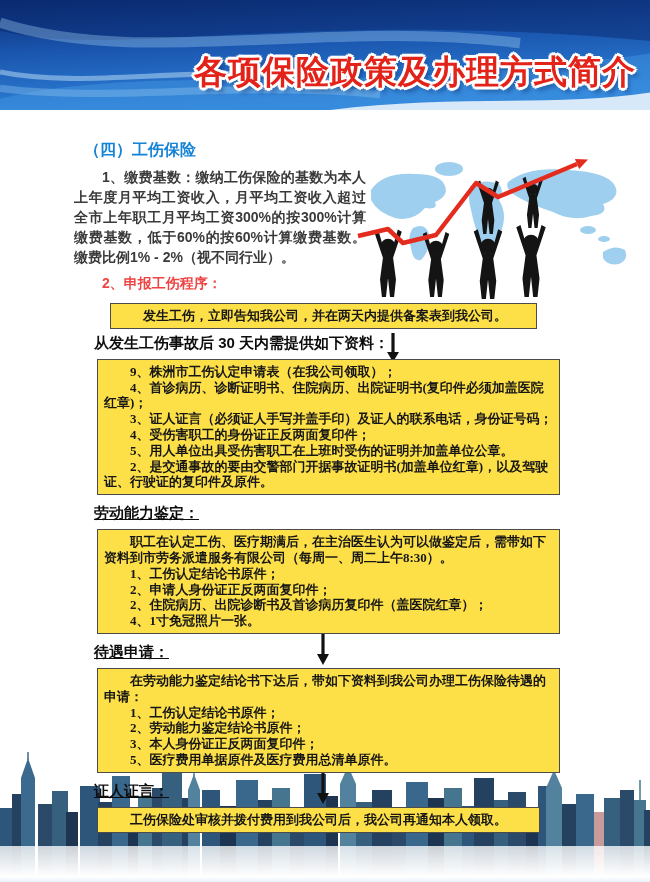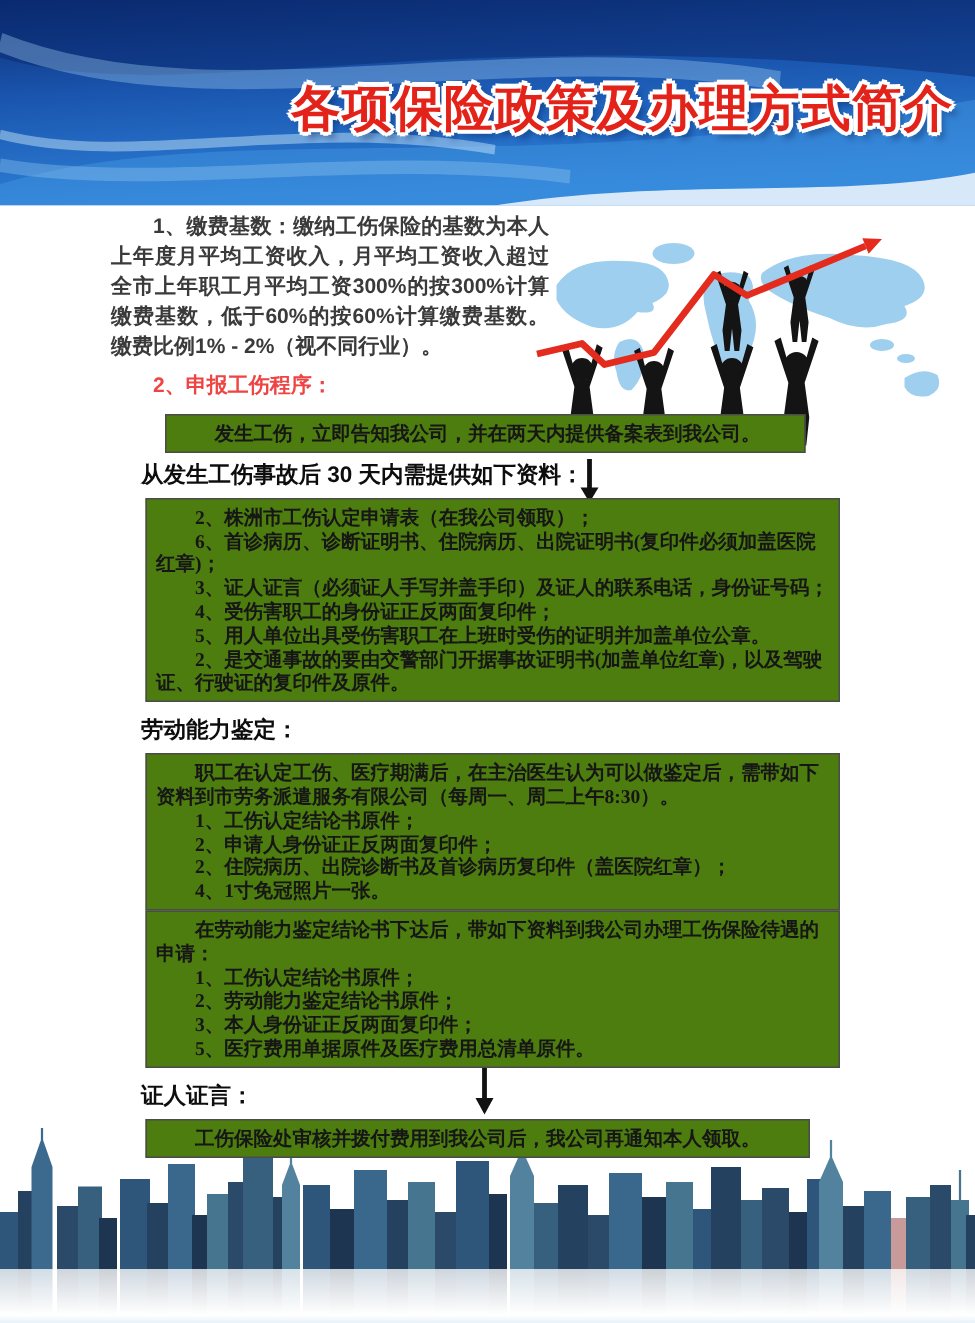--- a/index.html
+++ b/index.html
@@ -4,21 +4,21 @@
 <style>
   * { margin:0; padding:0; box-sizing:border-box; }
   html,body { background:#e9e9e9; }
   .page {
     position:relative; width:650px; height:882px; margin:0 auto;
     background:#ffffff; overflow:hidden;
     font-family:"Liberation Sans", sans-serif; color:#333;
   }
 
   
-  .banner { position:absolute; left:0; top:0; width:650px; height:137px; z-index:2; }
+  .banner { position:absolute; left:0; top:0; width:650px; height:110px; z-index:2; }
   .banner svg { position:absolute; left:0; top:0; width:100%; height:100%; }
   .banner-title {
     position:absolute; right:14px; top:50px;
     font-size:33px; font-weight:900; letter-spacing:1px; white-space:nowrap;
     color:var(--title_red, #e3231a);
     text-shadow:
       -2px -2px 0 #fff, 2px -2px 0 #fff, -2px 2px 0 #fff, 2px 2px 0 #fff,
       -3px 0 0 #fff, 3px 0 0 #fff, 0 -3px 0 #fff, 0 3px 0 #fff,
       4px 5px 4px rgba(5,25,80,.45);
   }
@@ -38,34 +38,34 @@
     text-indent:2em; text-align:justify; color:#3a3a3a; font-weight:600;
   }
   .procedure-label {
     margin:8px 0 0 -16px; text-indent:2em; font-size:14px; font-weight:600;
     color:#ef4444; height:22px;
   }
   .illus { position:absolute; left:263px; top:12px; width:300px; height:152px; }
 
   .box {
     position:relative; z-index:2; border:1px solid var(--box_border,#4b4b4b);
-    background:#4d7c0f; padding:4px 6px;
+    background:#fde047; padding:4px 6px;
     font-family:"Liberation Serif", serif; font-weight:bold;
     font-size:13px; line-height:15.8px; color:#161616;
   }
   .box .li, .box .intro { text-indent:2em; }
   .box-report { margin:6px 28px 0 20px; }
   .box-std { margin:0 5px 0 7px; }
   .box-payment { margin:0 25px 0 7px; }
 
   .flow-h {
     position:relative; margin:5px 0 3px 4px; height:22px;
     font-size:15px; font-weight:800; color:#0d0d0d;
   }
-  .flow-h.gap { margin-top:9px; }
+  .flow-h.gap { margin-top:9px;text-decoration:underline; }
 
   .v-arrow { position:absolute; width:14px; overflow:visible; }
   .arrow-a { left:292px; top:-1px; height:29px; }
   .arrow-b { left:222px; top:-13px; height:35px; }
 </style>
 </head>
 <body>
 
 <div class="page">
 
@@ -84,20 +84,21 @@
       <path d="M0,22 C140,66 330,18 520,42" stroke="#a8d6f5" stroke-width="10" fill="none" opacity="0.35"></path>
       <path d="M0,70 C90,88 200,60 330,78" stroke="#bfe2f7" stroke-width="5" fill="none" opacity="0.5"></path>
       <path d="M0,86 C110,100 240,78 380,92" stroke="#8cc4ee" stroke-width="7" fill="none" opacity="0.4"></path>
       <path d="M330,107 C450,92 560,104 650,90 L650,107 Z" fill="#ffffff" opacity="0.8"></path>
     </svg>
     <div class="banner-title">各项保险政策及办理方式简介</div>
   </div>
 
   <div class="content">
 
+    <div class="section-heading">（四）工伤保险</div>
 
     <svg class="illus" viewBox="0 0 300 152">
       <g fill="#8fc7ec" opacity="0.85">
         <path d="M18,38 Q30,20 62,22 Q88,22 92,34 Q96,44 82,50 Q86,58 72,56 Q60,70 42,66 Q24,60 18,48 Z"></path>
         <ellipse cx="96" cy="17" rx="14" ry="7"></ellipse>
         <path d="M60,76 Q72,70 76,82 Q78,98 68,108 Q60,110 58,96 Q54,84 60,76 Z"></path>
         <path d="M118,34 Q132,26 146,32 Q152,40 146,48 Q156,64 146,84 Q140,98 130,94 Q122,78 118,58 Q114,44 118,34 Z"></path>
         <path d="M155,30 Q175,14 215,18 Q255,20 262,34 Q268,46 250,52 Q256,62 238,64 Q220,70 200,60 Q175,52 160,42 Q152,36 155,30 Z"></path>
         <ellipse cx="235" cy="78" rx="8" ry="4"></ellipse>
         <ellipse cx="251" cy="87" rx="6" ry="3"></ellipse>
@@ -130,39 +131,46 @@
 
     <div class="flow-h">
       <span>从发生工伤事故后 30 天内需提供如下资料：</span>
       <svg class="v-arrow arrow-a" viewBox="0 0 14 29" preserveAspectRatio="none">
         <line x1="7" y1="0" x2="7" y2="20" stroke="#111" stroke-width="3.2"></line>
         <polygon points="1,19 13,19 7,29" fill="#111"></polygon>
       </svg>
     </div>
 
     <div class="box box-std">
-      <div class="li">2、株洲市工伤认定申请表（在我公司领取）；</div>
-      <div class="li">6、首诊病历、诊断证明书、住院病历、出院证明书(复印件必须加盖医院红章)；</div>
+      <div class="li">9、株洲市工伤认定申请表（在我公司领取）；</div>
+      <div class="li">4、首诊病历、诊断证明书、住院病历、出院证明书(复印件必须加盖医院红章)；</div>
       <div class="li">3、证人证言（必须证人手写并盖手印）及证人的联系电话，身份证号码；</div>
       <div class="li">4、受伤害职工的身份证正反两面复印件；</div>
       <div class="li">5、用人单位出具受伤害职工在上班时受伤的证明并加盖单位公章。</div>
       <div class="li">2、是交通事故的要由交警部门开据事故证明书(加盖单位红章)，以及驾驶证、行驶证的复印件及原件。</div>
     </div>
 
     <div class="flow-h gap">
       <span>劳动能力鉴定：</span>
     </div>
     <div class="box box-std">
       <div class="intro">职工在认定工伤、医疗期满后，在主治医生认为可以做鉴定后，需带如下资料到市劳务派遣服务有限公司（每周一、周二上午8:30）。</div>
       <div class="li">1、工伤认定结论书原件；</div>
       <div class="li">2、申请人身份证正反两面复印件；</div>
       <div class="li">2、住院病历、出院诊断书及首诊病历复印件（盖医院红章）；</div>
       <div class="li">4、1寸免冠照片一张。</div>
     </div>
 
+    <div class="flow-h gap">
+      <span>待遇申请：</span>
+      <svg class="v-arrow arrow-b" viewBox="0 0 14 35" preserveAspectRatio="none">
+        <line x1="7" y1="0" x2="7" y2="25" stroke="#111" stroke-width="3.2"></line>
+        <polygon points="1,24 13,24 7,35" fill="#111"></polygon>
+      </svg>
+    </div>
     <div class="box box-std">
       <div class="intro">在劳动能力鉴定结论书下达后，带如下资料到我公司办理工伤保险待遇的申请：</div>
       <div class="li">1、工伤认定结论书原件；</div>
       <div class="li">2、劳动能力鉴定结论书原件；</div>
       <div class="li">3、本人身份证正反两面复印件；</div>
       <div class="li">5、医疗费用单据原件及医疗费用总清单原件。</div>
     </div>
 
     <div class="flow-h gap">
       <span>证人证言：</span>

